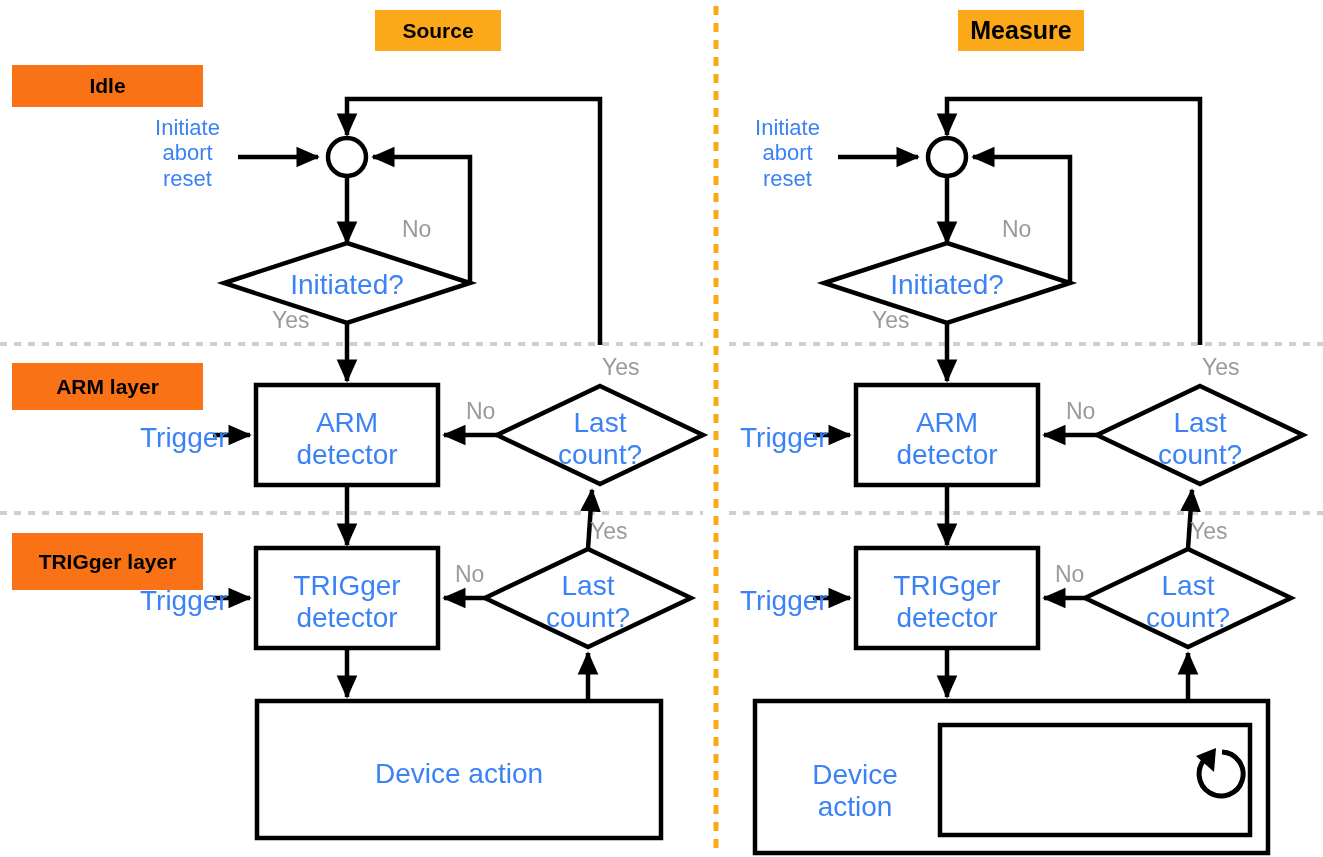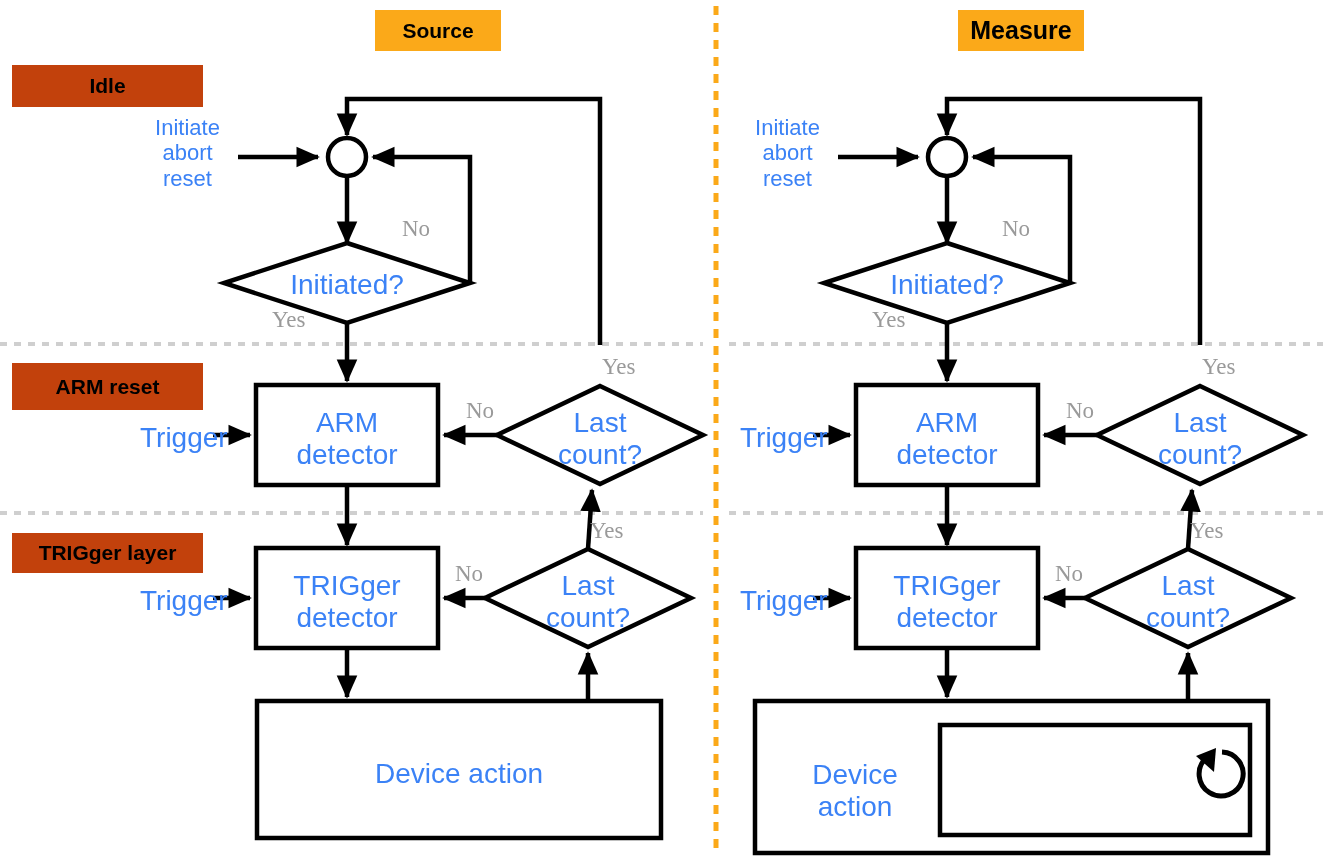--- a/index.html
+++ b/index.html
@@ -2,23 +2,23 @@
 <html><head>
 <meta charset="utf-8">
 <style>
   html,body{margin:0;padding:0;background:#ffffff;}
   body{width:1323px;height:857px;font-family:"Liberation Sans",sans-serif;overflow:hidden;}
   #stage{position:relative;width:1323px;height:857px;background:#ffffff;padding-left:41px;}
   svg{position:absolute;top:0;left:0;}
   .hdr{position:absolute;display:flex;align-items:center;justify-content:center;
        font-weight:bold;color:#000;}
   .hdr-orange{background:#FBA919;}
-  .hdr-grey{background:#c2410c;}
+  .hdr-grey{background:#f97316;}
   .txt{position:absolute;color:#3b82f6;text-align:center;line-height:1.15;}
-  .glabel{position:absolute;color:#9a9a9a;font-family:Liberation Serif, serif;}
+  .glabel{position:absolute;color:#9a9a9a;}
   .node-text{font-size:28px;}
 </style>
 </head>
 <body>
 
 <div id="stage">
 
   <svg width="1323" height="857" viewBox="0 0 1323 857">
     <defs>
       <marker id="ah" viewBox="0 0 10 10" refX="9.2" refY="5" markerWidth="5.2" markerHeight="5.2" orient="auto-start-reverse">
@@ -133,24 +133,24 @@
 
   <div class="hdr hdr-orange" style="left:958px;top:10px;width:126px;height:41px;font-size:25px;">
     <span>Measure</span>
   </div>
 
   <div class="hdr hdr-grey" style="left:12px;top:65px;width:191px;height:42px;font-size:21px;">
     <span>Idle</span>
   </div>
 
   <div class="hdr hdr-grey" style="left:12px;top:363px;width:191px;height:47px;font-size:21px;">
-    <span>ARM reset</span>
-  </div>
-
-  <div class="hdr hdr-grey" style="left:12px;top:533px;width:191px;height:40px;font-size:21px;">
+    <span>ARM layer</span>
+  </div>
+
+  <div class="hdr hdr-grey" style="left:12px;top:533px;width:191px;height:57px;font-size:21px;">
     <span>TRIGger layer</span>
   </div>
 
   <div class="txt" style="left:135px;top:115px;width:105px;font-size:22px;">
     <div>Initiate</div>
     <div>abort</div>
     <div>reset</div>
   </div>
 
   <div class="txt node-text" style="left:275px;top:269px;width:144px;">Initiated?</div>

